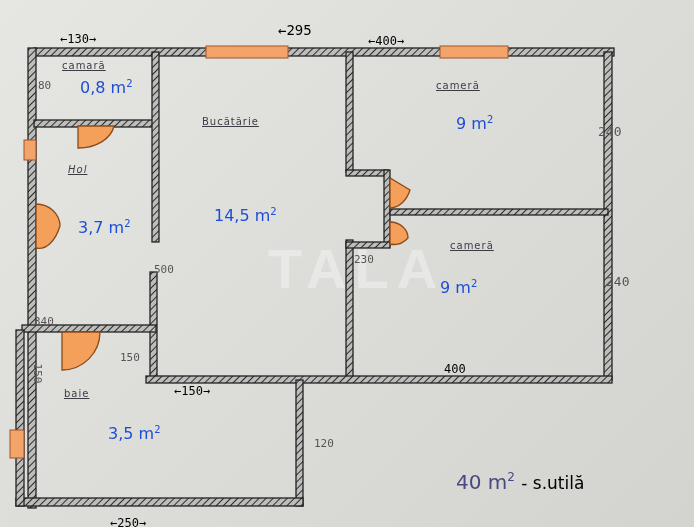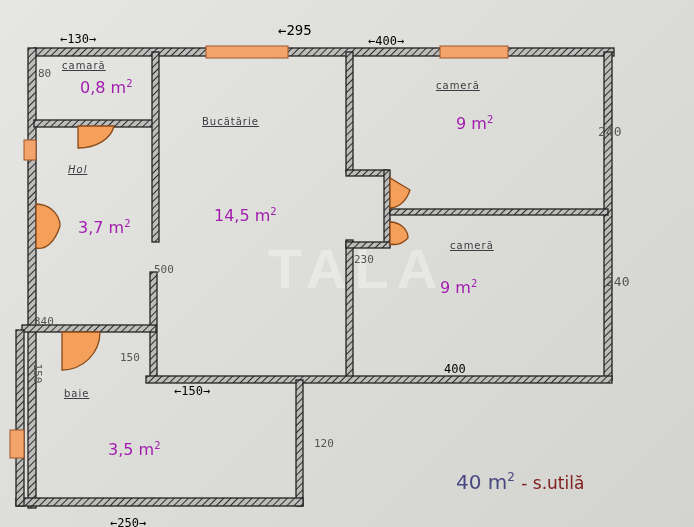--- a/index.html
+++ b/index.html
@@ -3,21 +3,21 @@
 <meta charset="utf-8">
 <style>
   html,body{margin:0;padding:0;}
   body{width:694px;height:527px;overflow:hidden;background:#dcdcda;position:relative;
        font-family:"DejaVu Sans",sans-serif;}
   .paper{position:absolute;left:0;top:0;width:694px;height:527px;
          background:linear-gradient(135deg,#e6e6e3 0%,#dcdcd9 50%,#d3d3d0 100%);}
   svg{position:absolute;left:0;top:0;}
   .lbl{position:absolute;white-space:nowrap;color:#3a3a3a;}
   .room{font-family:"DejaVu Sans",sans-serif;font-size:10px;text-decoration:underline;color:#3c3c44;letter-spacing:1px;}
-  .area{font-family:"DejaVu Sans",sans-serif;font-size:16px;color:#a21caf;}
+  .area{font-family:"DejaVu Sans",sans-serif;font-size:16px;color:#1d4ed8;}
   .area sup{font-size:10px;}
   .dim{font-family:"DejaVu Sans Mono",monospace;font-size:12px;color:#000000;}
   .vdim{font-family:"DejaVu Sans Mono",monospace;font-size:11px;color:#555;line-height:11px;text-align:center;}
   .total{font-family:"DejaVu Sans",sans-serif;font-size:20px;color:#4a4880;}
   .watermark{position:absolute;left:268px;top:236px;font-family:"Liberation Sans",sans-serif;font-size:56px;
              color:rgba(255,255,255,0.35);letter-spacing:8px;font-weight:bold;}
 </style>
 </head>
 <body>
 
@@ -90,34 +90,34 @@
 <div class="lbl room" style="left:202px;top:116px;">Bucătărie</div>
 <div class="lbl area" style="left:214px;top:174px;margin-top:32px;"><span>14,5</span> <span>m</span><sup>2</sup></div>
 
 <div class="lbl room" style="left:436px;top:80px;">cameră</div>
 <div class="lbl area" style="left:456px;top:114px;"><span>9</span> <span>m</span><sup>2</sup></div>
 
 <div class="lbl room" style="left:450px;top:240px;">cameră</div>
 <div class="lbl area" style="left:440px;top:278px;"><span>9</span> <span>m</span><sup>2</sup></div>
 
 <div class="lbl room" style="left:64px;top:388px;">baie</div>
-<div class="lbl area" style="left:108px;top:440px;"><span>3,5</span> <span>m</span><sup>2</sup></div>
+<div class="lbl area" style="left:108px;top:424px;"><span>3,5</span> <span>m</span><sup>2</sup></div>
 
 <div class="lbl dim" style="left:60px;top:32px;">←130→</div>
 <div class="lbl dim" style="left:278px;top:22px;font-size:14px;">←295</div>
 <div class="lbl dim" style="left:368px;top:34px;">←400→</div>
-<div class="lbl vdim" style="left:38px;top:68px;">80</div>
+<div class="lbl vdim" style="left:38px;top:80px;">80</div>
 <div class="lbl vdim" style="left:34px;top:272px;margin-top:44px;">340</div>
 <div class="lbl vdim" style="left:154px;top:264px;">500</div>
 <div class="lbl vdim" style="left:598px;top:126px;font-size:13px;">240</div>
 <div class="lbl vdim" style="left:606px;top:276px;font-size:13px;">240</div>
 <div class="lbl vdim" style="left:354px;top:254px;">230</div>
 <div class="lbl vdim" style="left:120px;top:352px;">150</div>
 <div class="lbl vdim" style="left:28px;top:368px;transform:rotate(90deg);">150</div>
 <div class="lbl dim" style="left:174px;top:384px;">←150→</div>
 <div class="lbl dim" style="left:444px;top:362px;">400</div>
 <div class="lbl vdim" style="left:314px;top:438px;">120</div>
 <div class="lbl dim" style="left:110px;top:516px;">←250→</div>
 
 <div class="lbl total" style="left:456px;top:470px;">
   <span>40</span> <span>m</span><sup style="font-size:12px;">2</sup>
-  <span style="color:#7f1d1d;font-size:17px;">- s.utilă</span>
+  <span style="color:#000000;font-size:17px;">- s.utilă</span>
 </div>
 
 </body></html>

